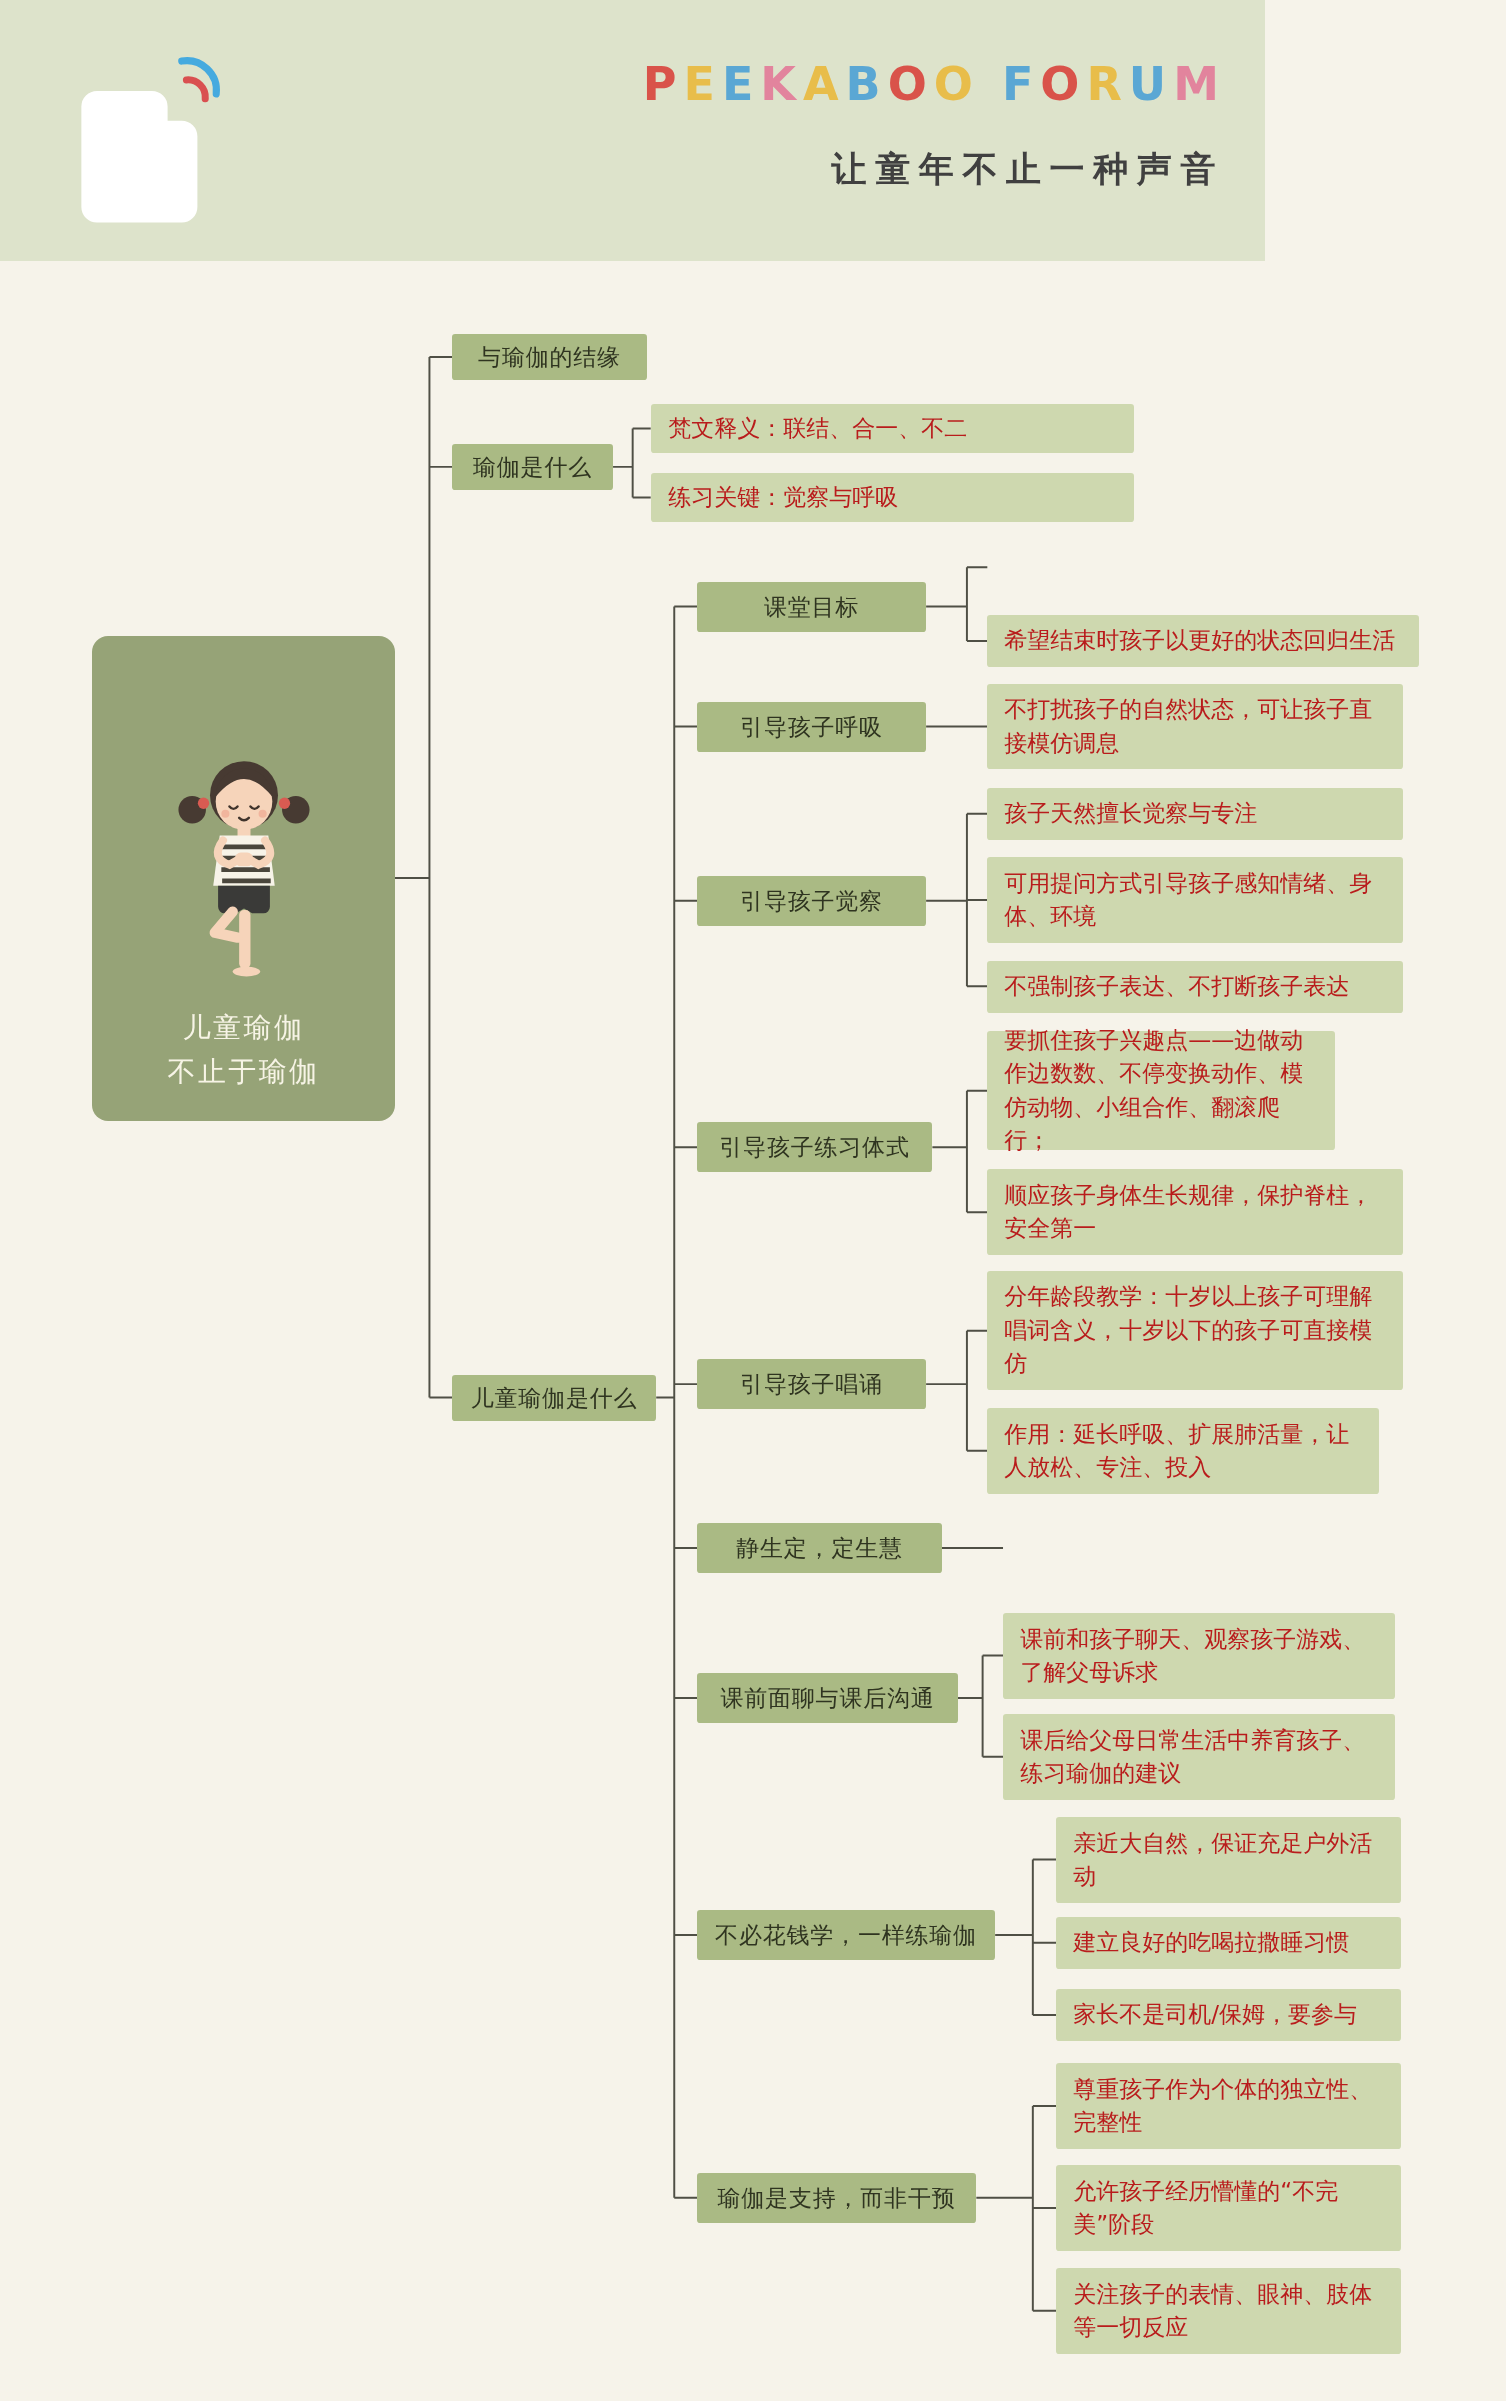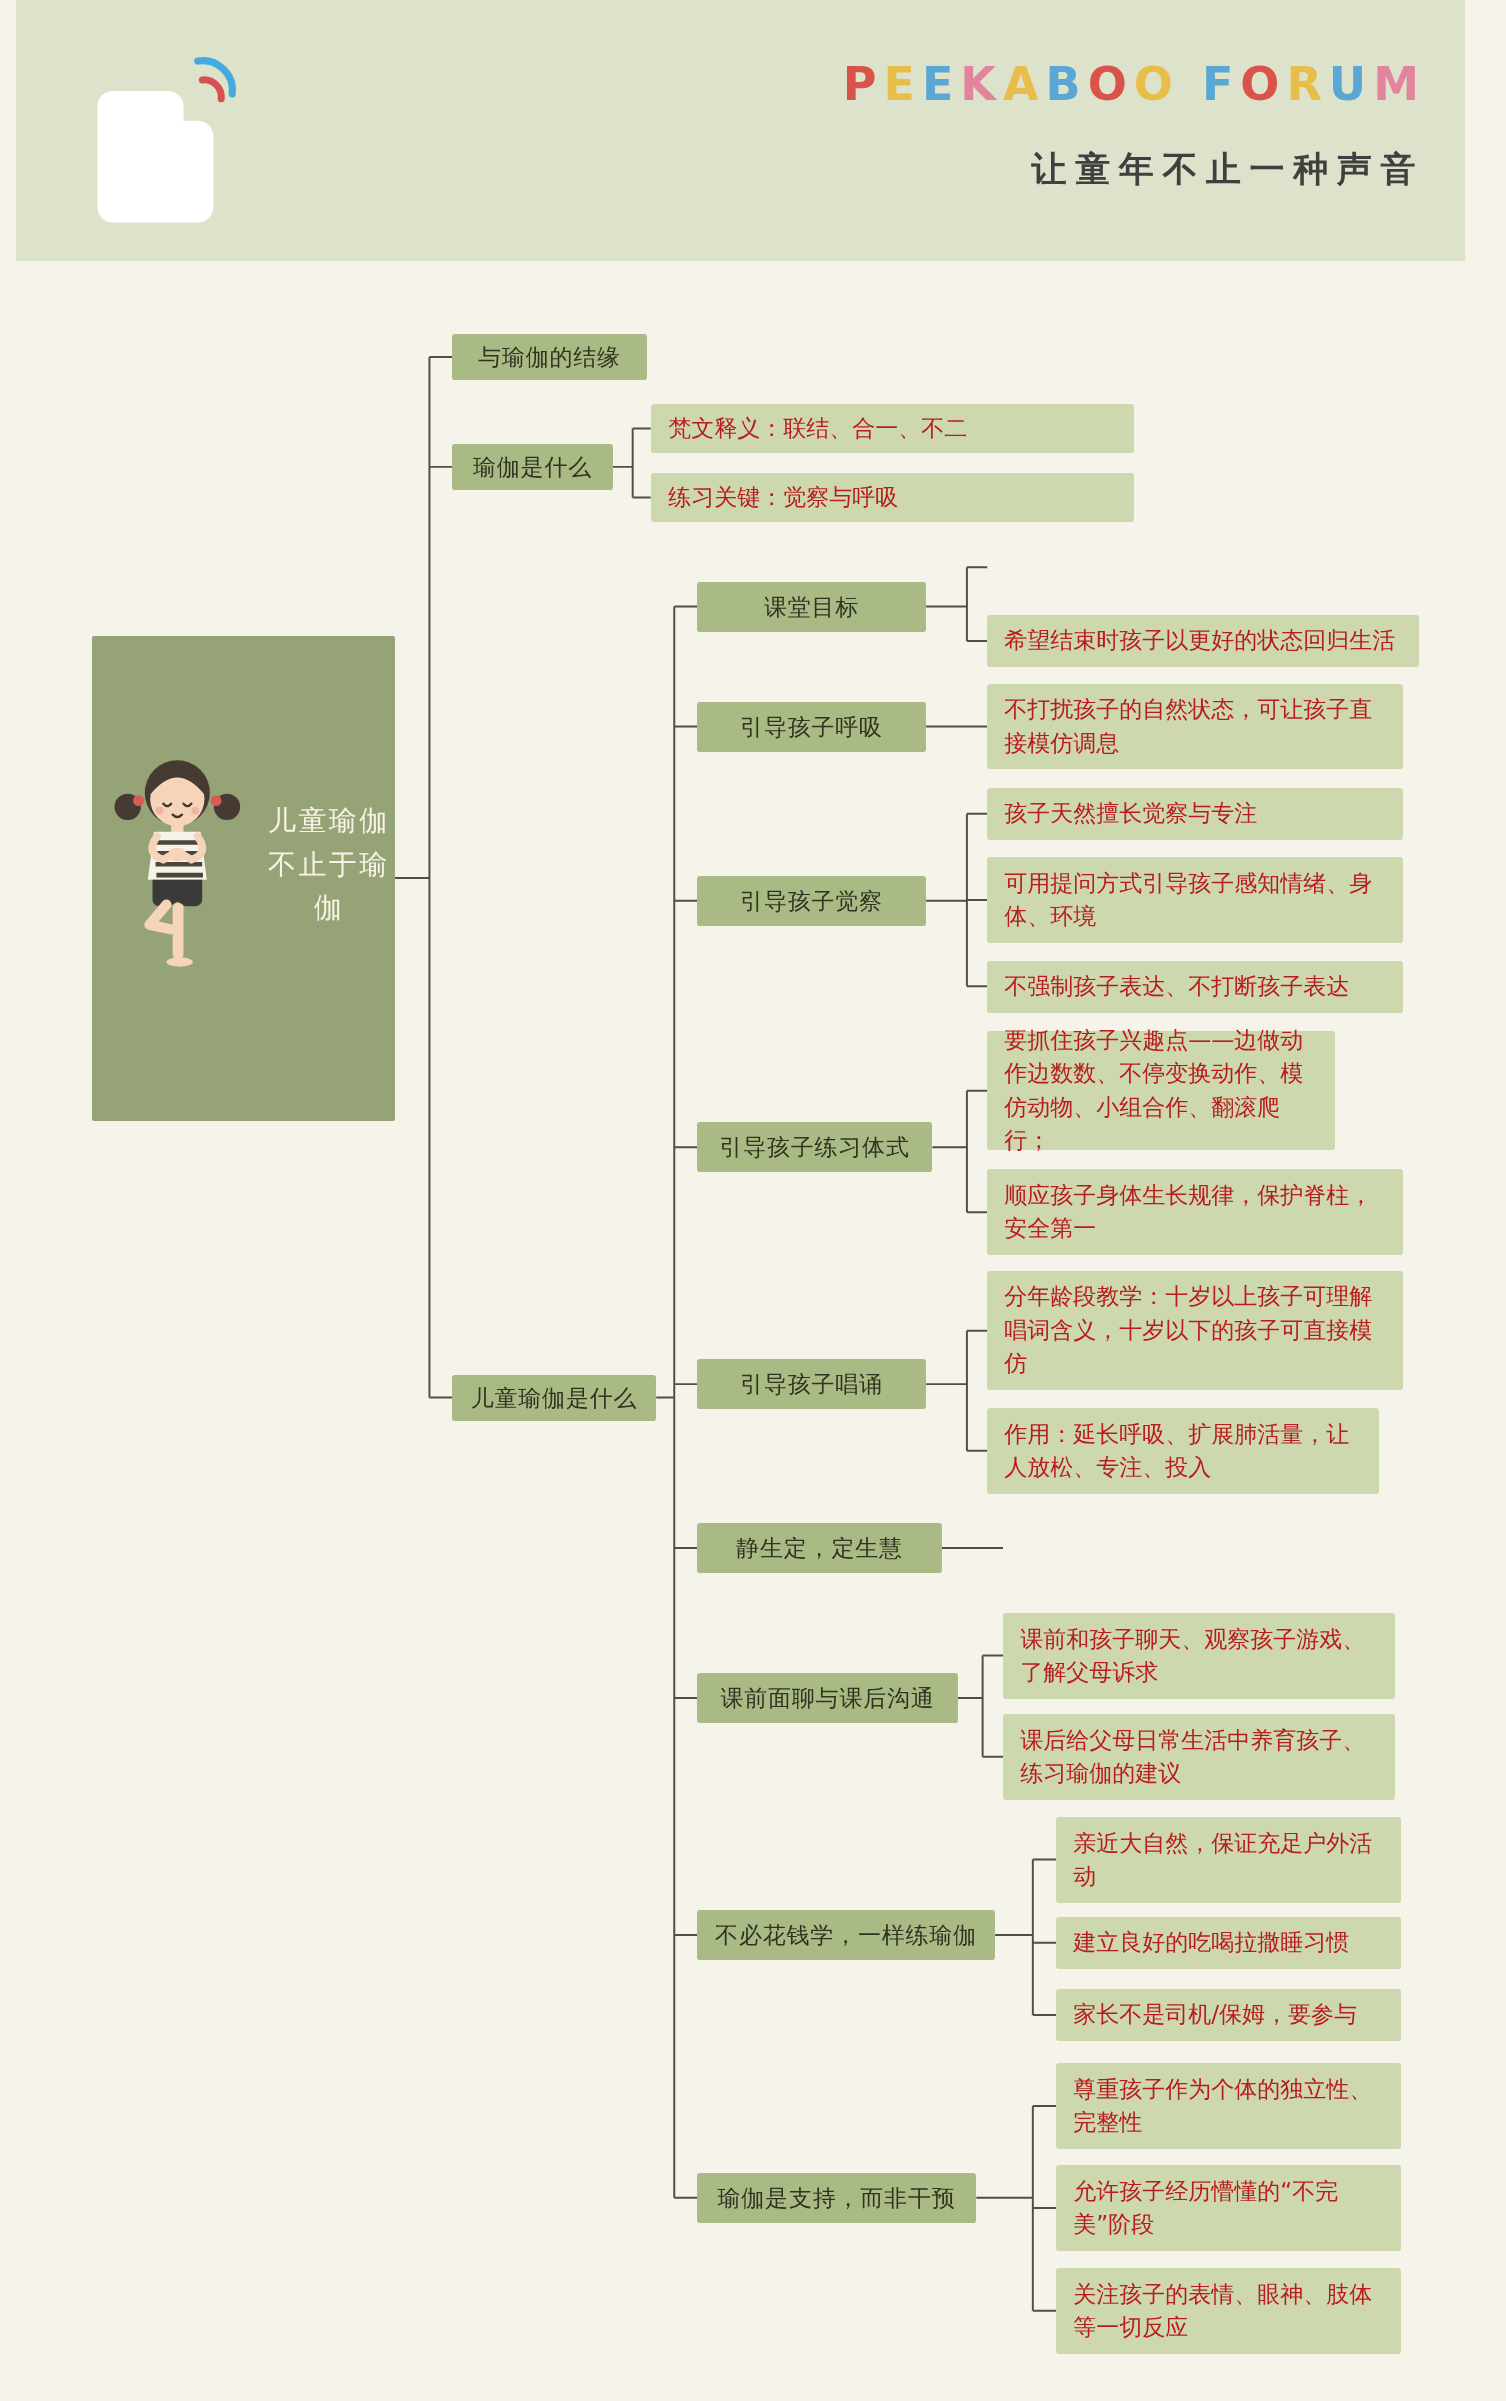--- a/index.html
+++ b/index.html
@@ -1,35 +1,35 @@
 <!DOCTYPE html>
 <html style="font-size:12.6px"><head>
 <meta charset="utf-8">
 <style>
   * { margin:0; padding:0; box-sizing:border-box; }
   html,body { background:#f6f3ea; }
   body { font-family:"DejaVu Sans", sans-serif; }
   .page { position:relative; width:1507px; height:2401px; background:#f6f3ea; overflow:hidden; }
 
   
-  .banner { position:absolute; left:0; top:0; width:1449px; height:261px; background:#dde3cb;margin-left:16px; }
+  .banner { position:absolute; left:0; top:0; width:1265px; height:261px; background:#dde3cb; }
   .logo { position:absolute; left:50px; top:36px; width:196px; height:196px; }
   .brand { position:absolute; right:39px; top:57px; font-size:46px; font-weight:800;
            letter-spacing:7px; white-space:nowrap; }
   .brand span.gap { margin-left:22px; }
   .tagline { position:absolute; right:41px; top:146px; font-size:35px; letter-spacing:8.6px;
              color:#404040; font-weight:700;text-align:center; }
 
   
   .connectors { position:absolute; left:0; top:0; width:1507px; height:2401px; pointer-events:none; }
   .connectors path { stroke:#4f4f45; stroke-width:2.5; fill:none; }
 
   
   .root { position:absolute; left:92px; top:636px; width:303px; height:485px;
-          background:#96a377; border-radius:2px; display:flex; flex-direction:row;
+          background:#96a377; border-radius:16px; display:flex; flex-direction:column;
           align-items:center; justify-content:flex-end; padding-bottom:28px; }
   .root svg { width:196px; height:259px; margin-bottom:15.7px; }
   .root-title { color:#f7f4e6; font-size:28px; line-height:1.55; text-align:center; letter-spacing:2.4px; }
 
   
   .cat { position:absolute; background:#aaba84; color:#2f3420; display:flex; align-items:center;
          justify-content:center; font-size:23px; border-radius:3.1px; letter-spacing:0.8px; }
 
   
   .leaf { position:absolute; background:#ced8af; color:#b91c1c; display:flex; align-items:center;

